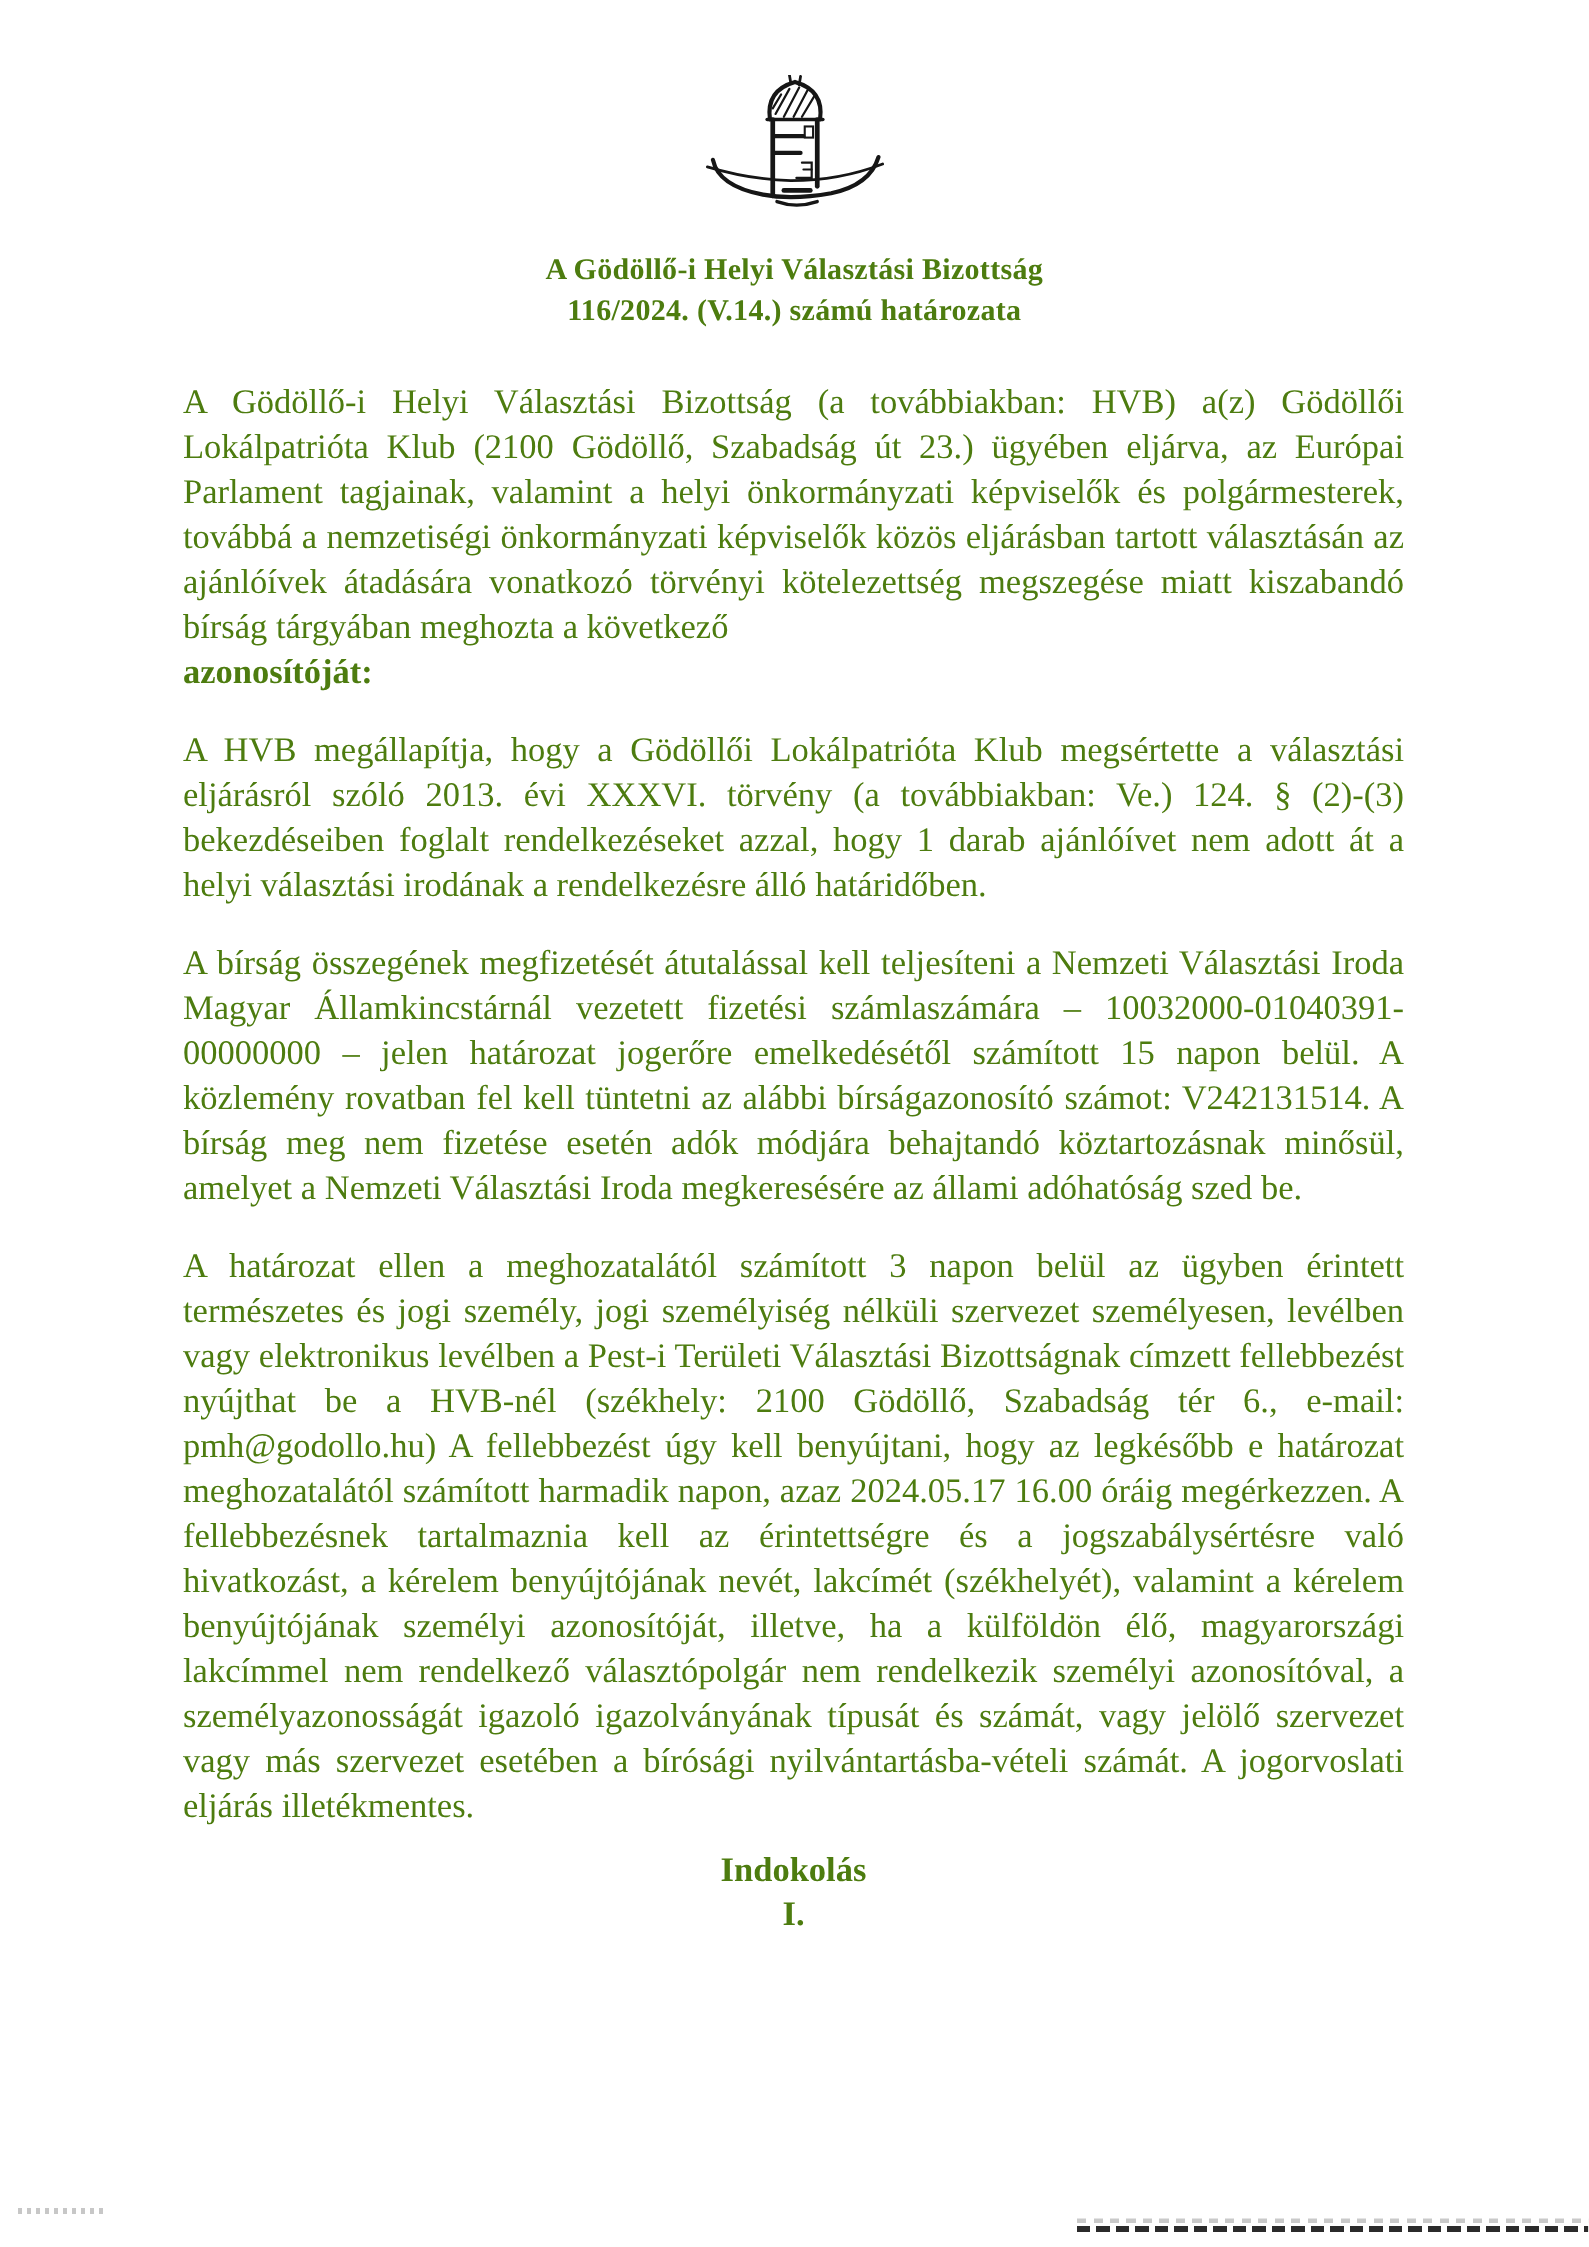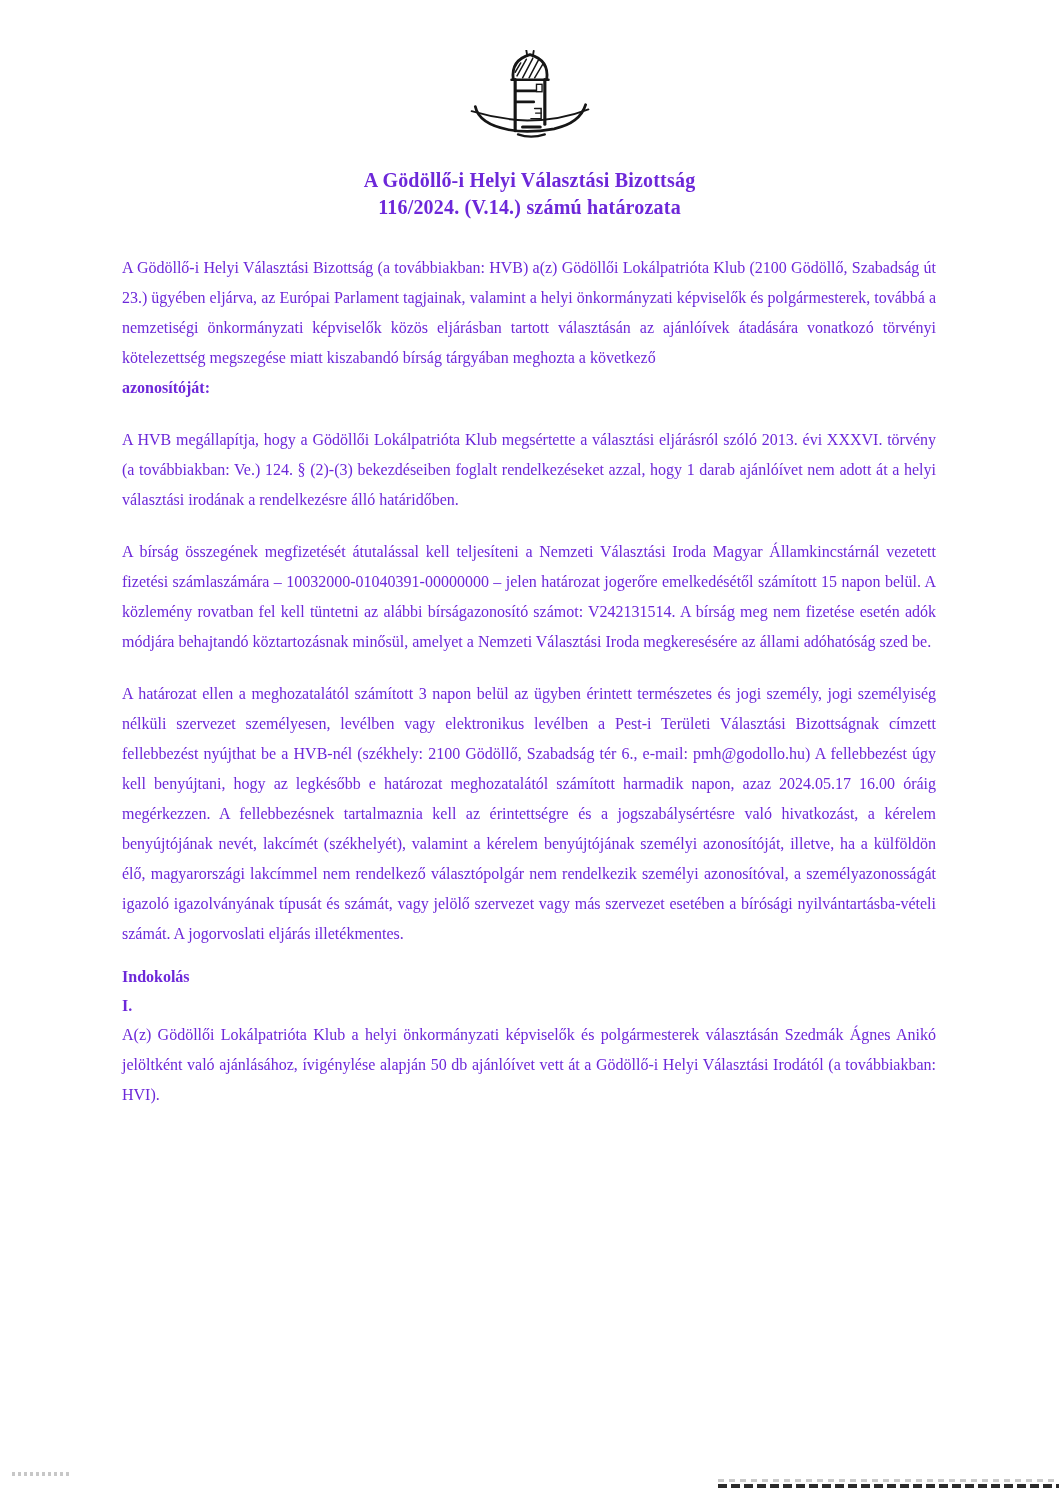--- a/index.html
+++ b/index.html
@@ -8,57 +8,58 @@
     background: #ffffff;
   }
   .page {
     position: relative;
     width: 1059px;
     height: 1498px;
     margin: 0 auto;
     background: #ffffff;
     overflow: hidden;
     font-family: "Liberation Serif", "DejaVu Serif", serif;
-    color: #6d28d9;
+    color: #4d7c0f;
   }
   .logo-wrap {
     margin: 50px auto 0 auto;
     width: 130px;
     height: 102px;
     display: flex;
     align-items: center;
     justify-content: center;
   }
   .doc-title {
     margin-top: 15px;
     text-align: center;
     font-weight: bold;
     font-size: 20px;
     line-height: 27px;
     letter-spacing: 0.2px;
   }
   .content {
     margin-left: 122px;
     width: 814px;
-    font-size: 16px;
+    font-size: 23px;
     line-height: 30px;
   }
   .content p {
     margin: 0;
     text-align: justify;
   }
   p.para { margin-top: 22px; }
   p.intro { margin-top: 32px; }
   .center-bold {
     margin-top: 0;
     text-align: center;
     font-weight: bold;
   }
   .heading-block {
     margin-top: 13px;
+    text-align: center;
     font-weight: bold;
     line-height: 29px;
   }
   .facts-label {
     margin-top: 2px;
     text-align: left;
   }
   p.facts { margin-top: 0; }
   
   .artifact-dots {
@@ -137,20 +138,19 @@
     <p class="para">A bírság összegének megfizetését átutalással kell teljesíteni a Nemzeti Választási Iroda Magyar Államkincstárnál vezetett fizetési számlaszámára – 10032000-01040391-00000000 – jelen határozat jogerőre emelkedésétől számított 15 napon belül. A közlemény rovatban fel kell tüntetni az alábbi bírságazonosító számot: V242131514. A bírság meg nem fizetése esetén adók módjára behajtandó köztartozásnak minősül, amelyet a Nemzeti Választási Iroda megkeresésére az állami adóhatóság szed be.</p>
 
     <p class="para">A határozat ellen a meghozatalától számított 3 napon belül az ügyben érintett természetes és jogi személy, jogi személyiség nélküli szervezet személyesen, levélben vagy elektronikus levélben a Pest-i Területi Választási Bizottságnak címzett fellebbezést nyújthat be a HVB-nél (székhely: 2100 Gödöllő, Szabadság tér 6., e-mail: pmh@godollo.hu) A fellebbezést úgy kell benyújtani, hogy az legkésőbb e határozat meghozatalától számított harmadik napon, azaz 2024.05.17 16.00 óráig megérkezzen. A fellebbezésnek tartalmaznia kell az érintettségre és a jogszabálysértésre való hivatkozást, a kérelem benyújtójának nevét, lakcímét (székhelyét), valamint a kérelem benyújtójának személyi azonosítóját, illetve, ha a külföldön élő, magyarországi lakcímmel nem rendelkező választópolgár nem rendelkezik személyi azonosítóval, a személyazonosságát igazoló igazolványának típusát és számát, vagy jelölő szervezet vagy más szervezet esetében a bírósági nyilvántartásba-vételi számát. A jogorvoslati eljárás illetékmentes.</p>
 
     <div class="heading-block">
       <div>Indokolás</div>
       <div>I.</div>
     </div>
 
 
-    <p class="facts">A(z) Gödöllői Lokálpatrióta Klub a helyi önkormányzati képviselők és polgármesterek választásán Szedmák Ágnes Anikó jelöltként való ajánlásához, ívigénylése alapján 50 db ajánlóívet vett át a Gödöllő-i Helyi Választási Irodától (a továbbiakban: HVI).</p>
 
   </div>
 
   <div class="artifact-dots"></div>
   <div class="artifact-dash"></div>
 
 </div>
 
 </body></html>

